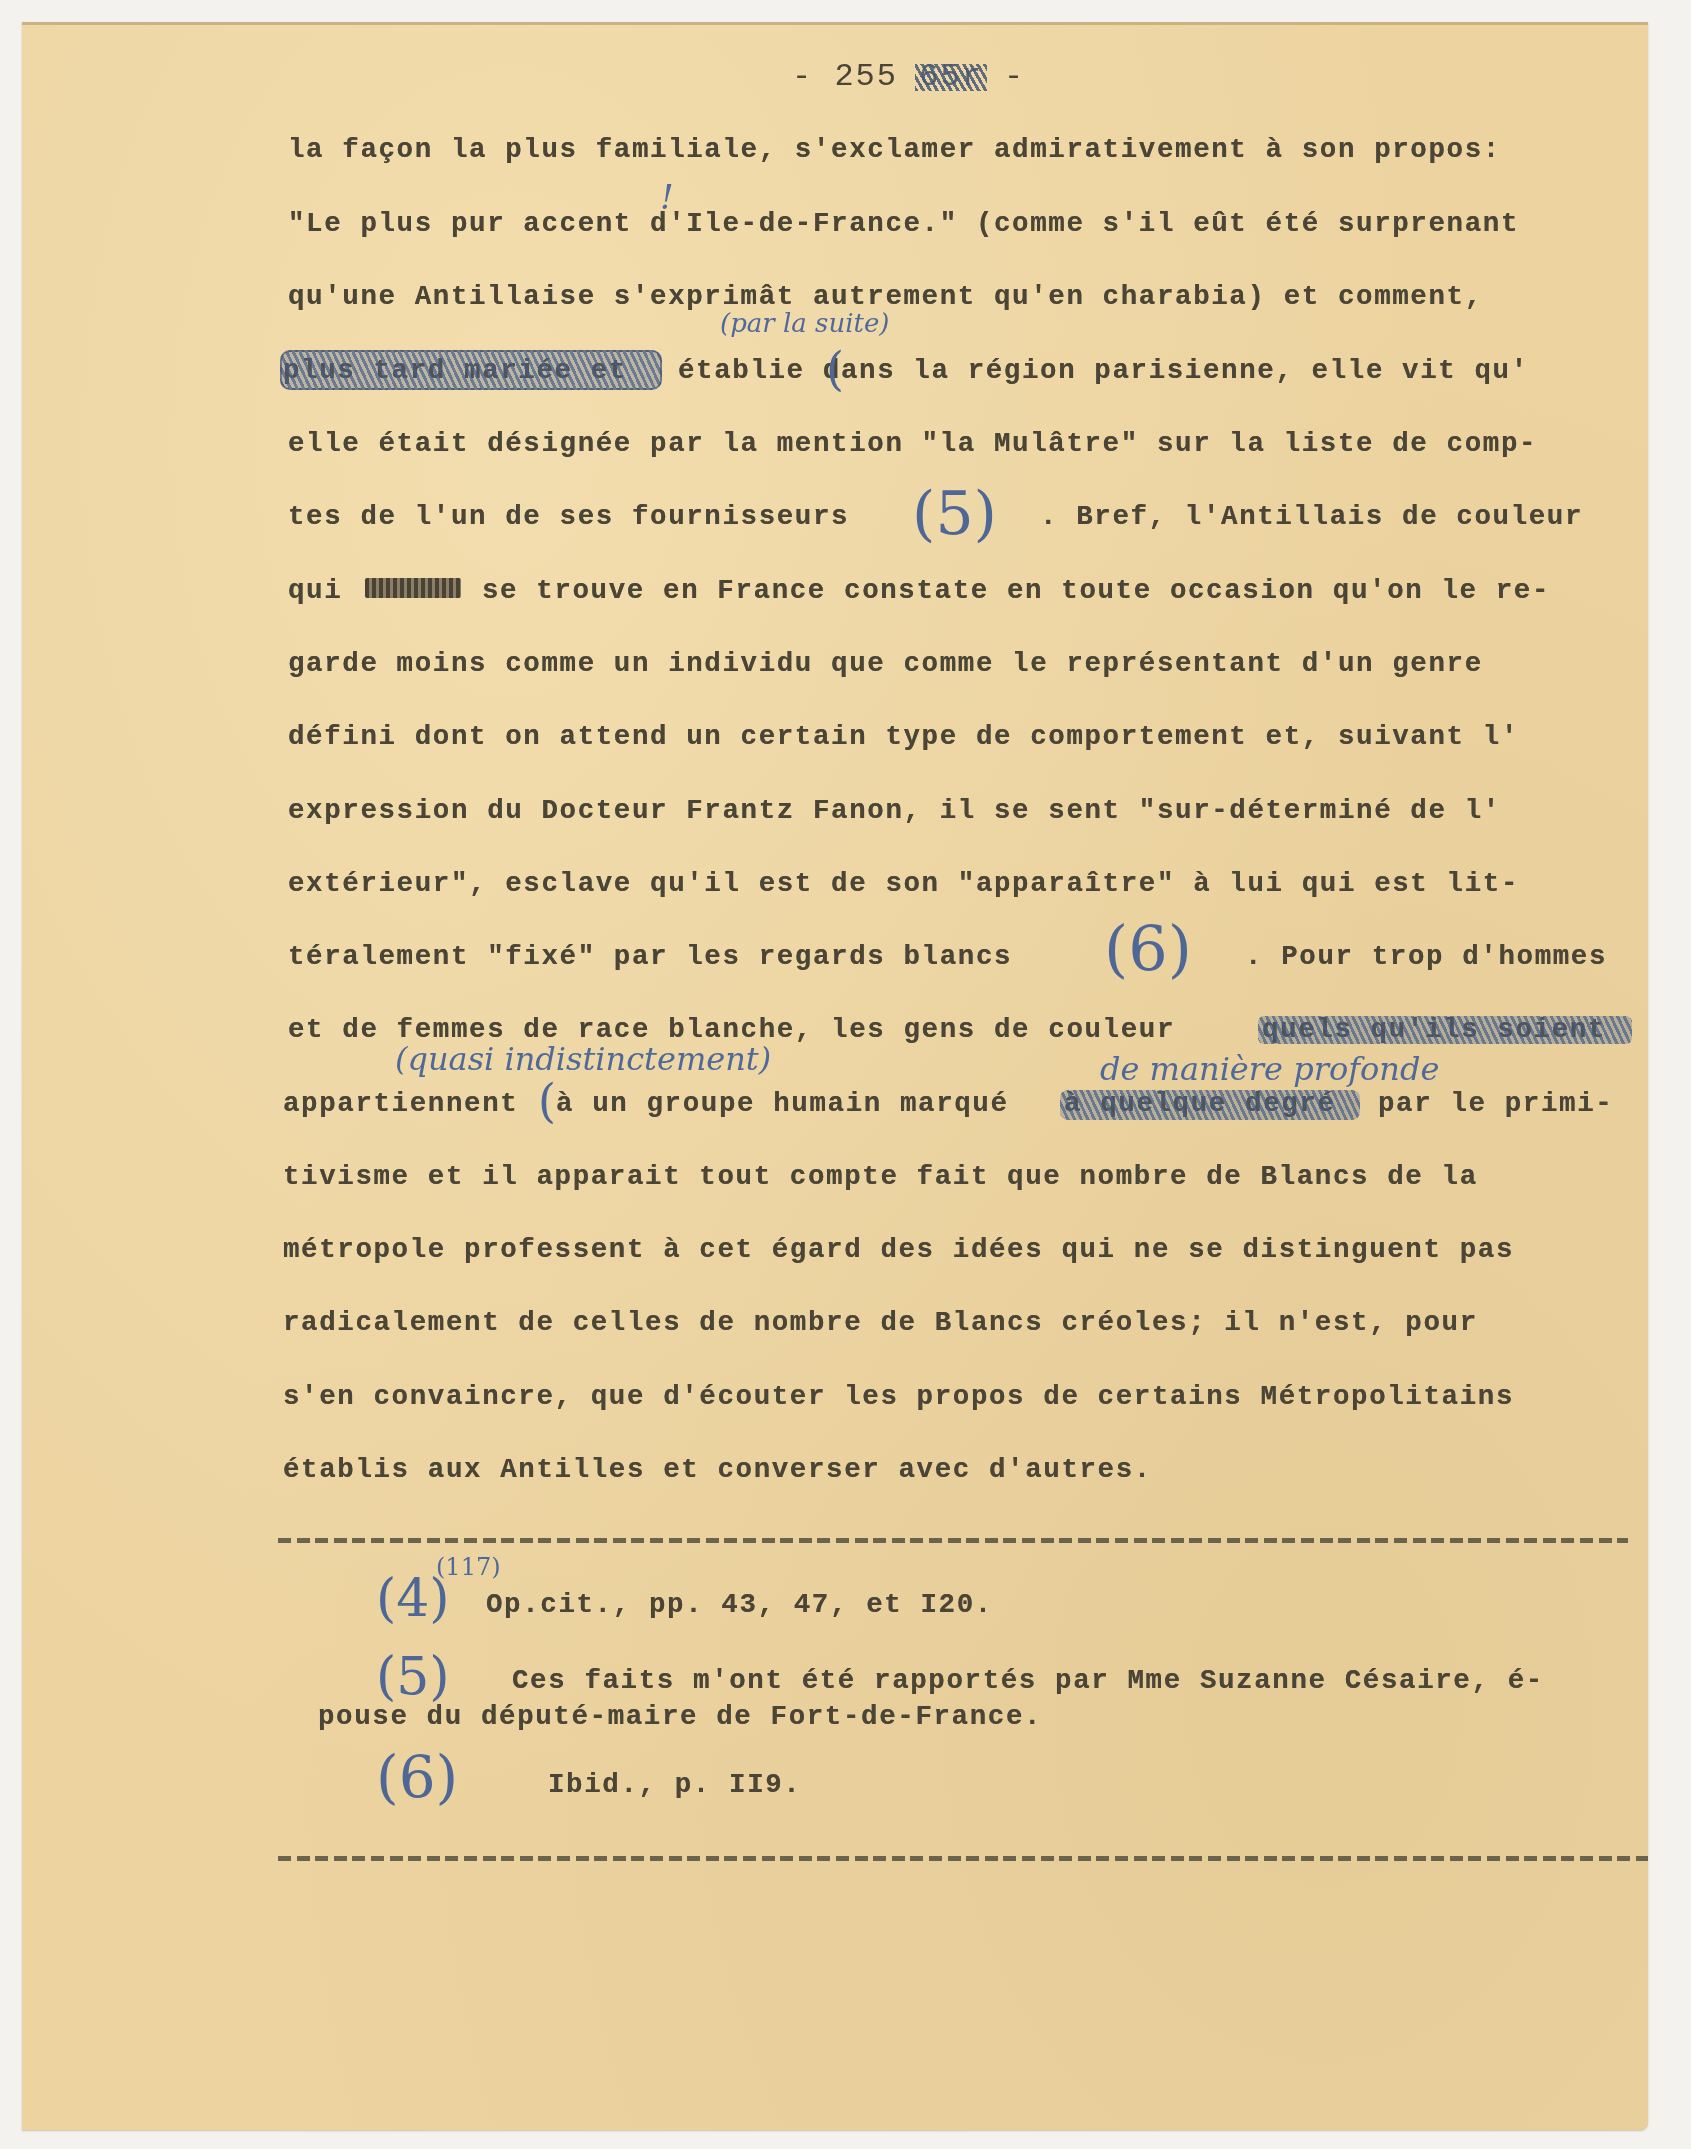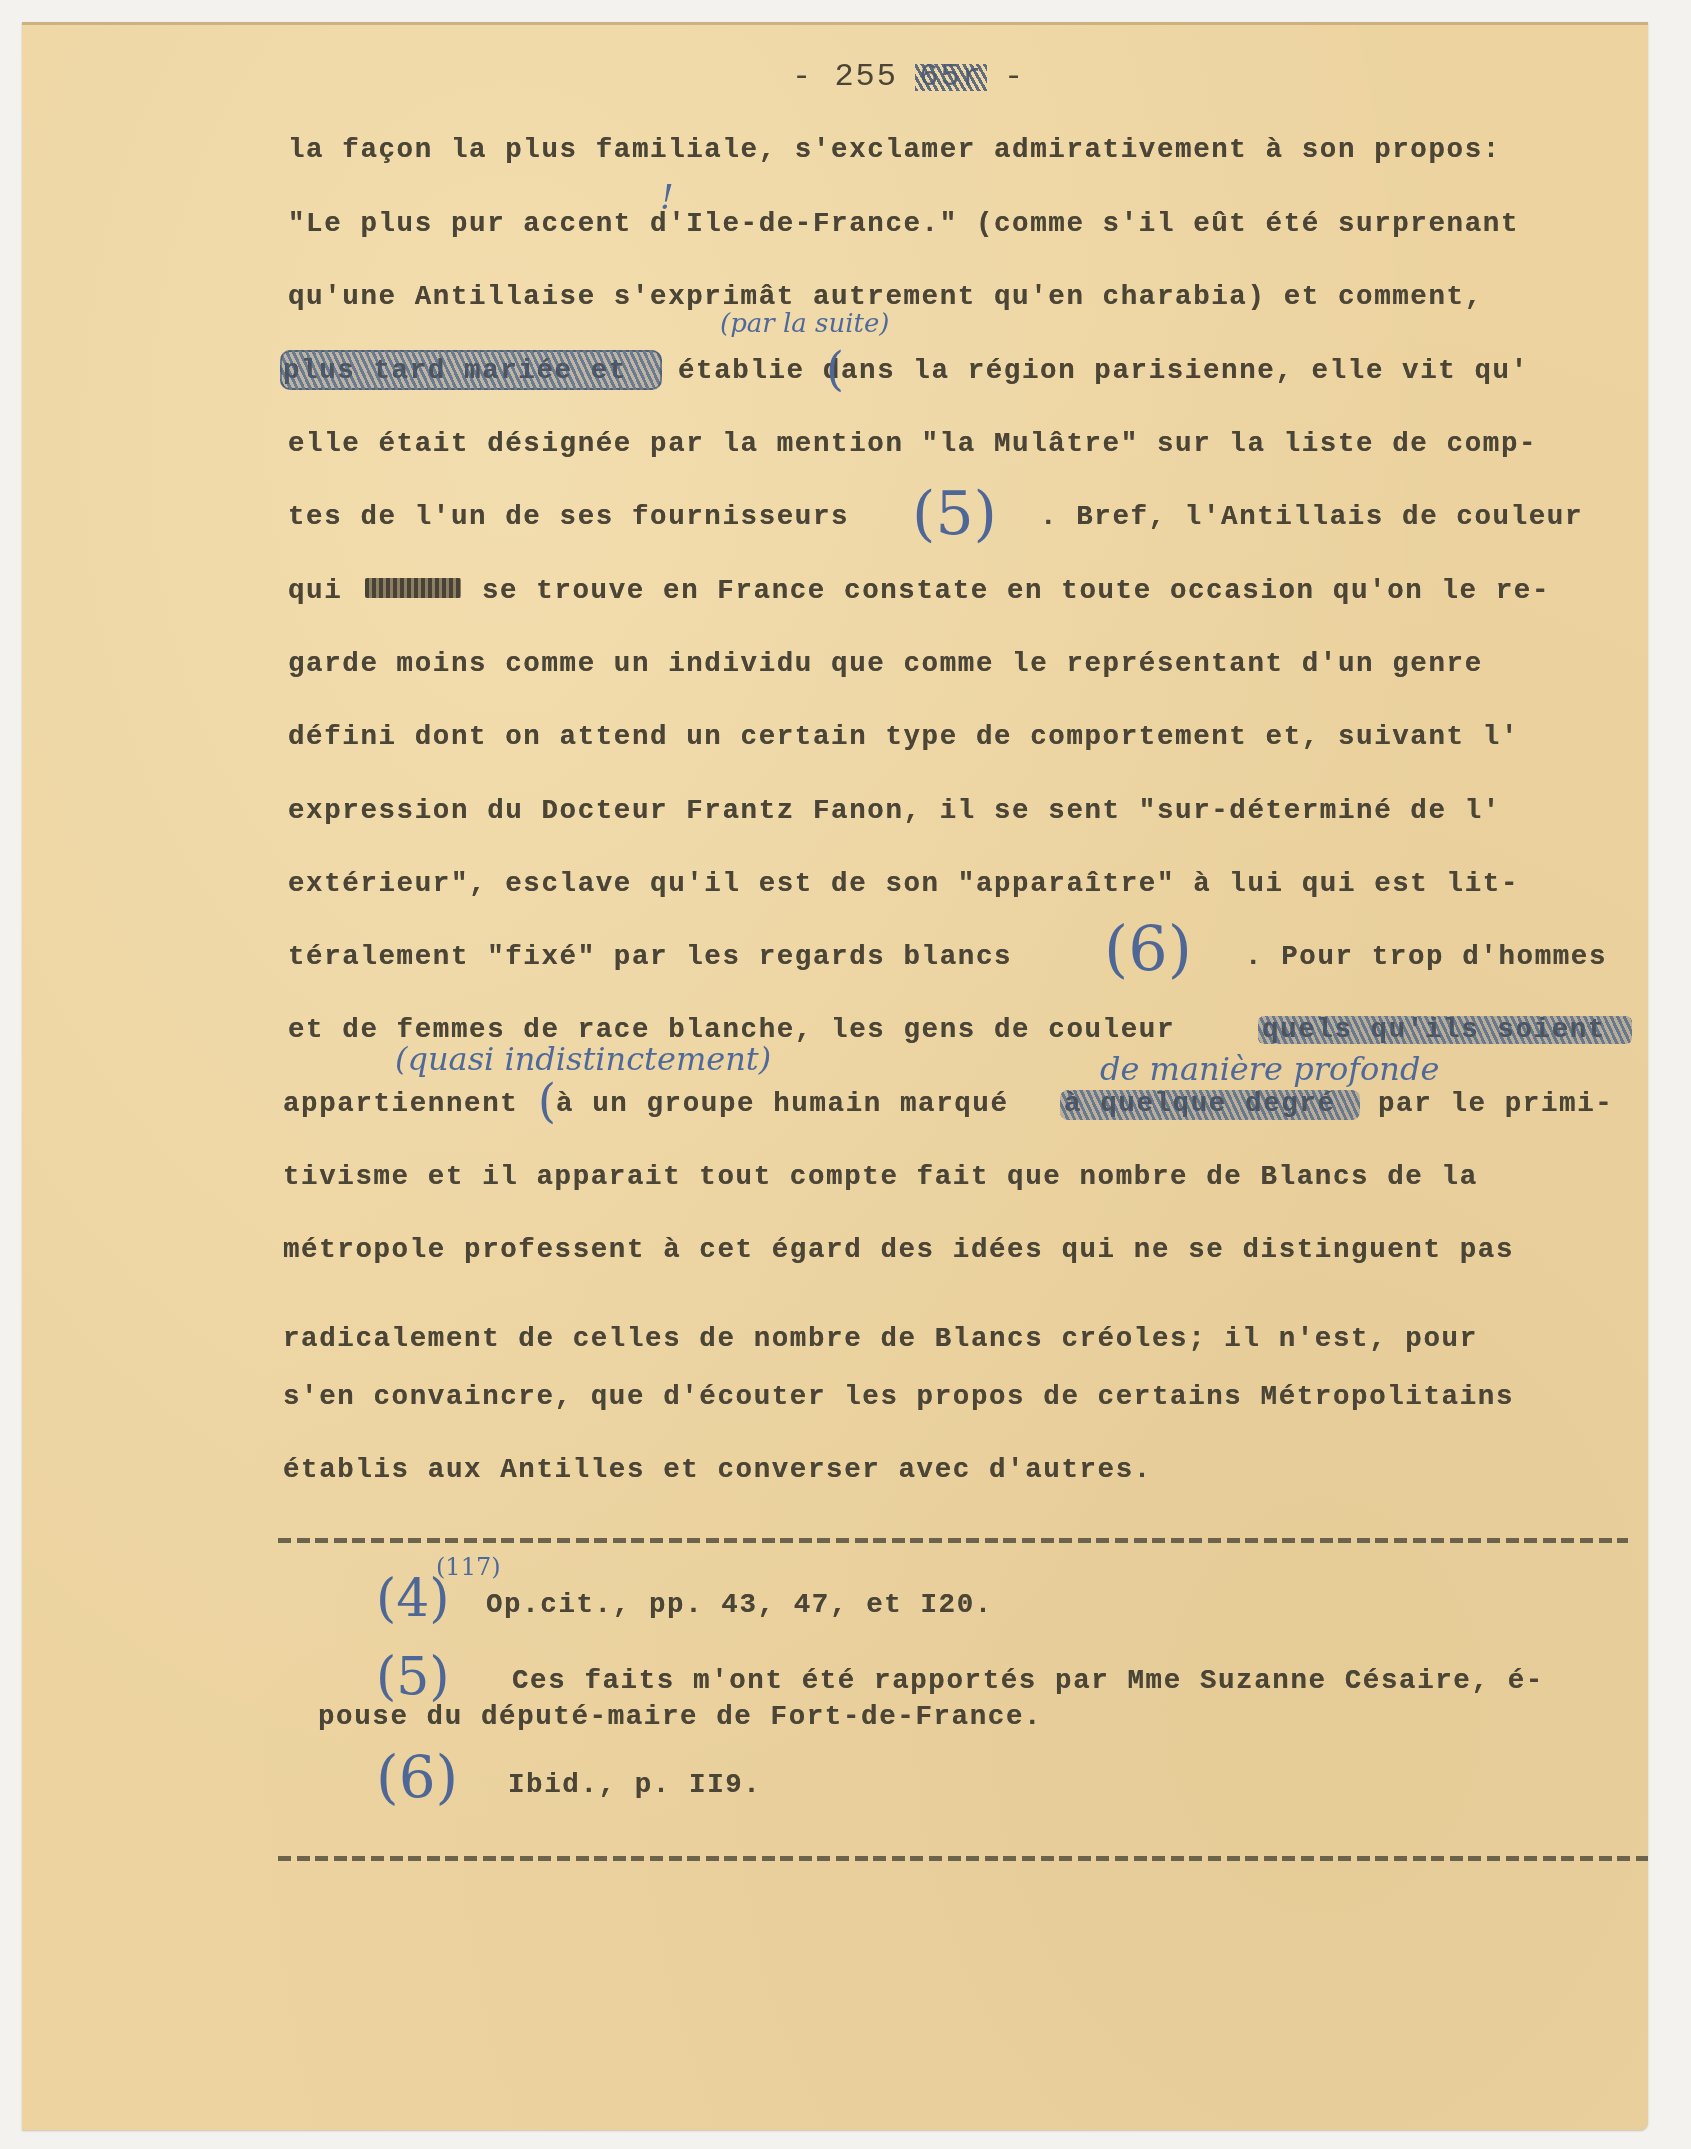--- a/index.html
+++ b/index.html
@@ -115,33 +115,33 @@
   <div class="ink" style="left:1100px; top:1053px; font-size:32px;">de manière profonde</div>
   <div class="typed" style="left:283px; top:1090px;">appartiennent</div>
   <div class="ink-paren" style="left:538px; top:1078px; font-size:46px;">(</div>
   <div class="typed" style="left:556px; top:1090px;">à un groupe humain marqué</div>
   <div class="typed" style="left:1064px; top:1090px;">à quelque degré</div>
   <div class="scratch" style="left:1060px; top:1090px; width:300px; height:30px; border:none; border-radius:8px;"></div>
   <div class="typed" style="left:1378px; top:1090px;">par le primi-</div>
 
   <div class="typed" style="left:283px; top:1163px;">tivisme et il apparait tout compte fait que nombre de Blancs de la</div>
   <div class="typed" style="left:283px; top:1236px;">métropole professent à cet égard des idées qui ne se distinguent pas</div>
-  <div class="typed" style="left:283px; top:1309px;margin-top:16px;">radicalement de celles de nombre de Blancs créoles; il n'est, pour</div>
+  <div class="typed" style="left:283px; top:1309px;">radicalement de celles de nombre de Blancs créoles; il n'est, pour</div>
   <div class="typed" style="left:283px; top:1383px;">s'en convaincre, que d'écouter les propos de certains Métropolitains</div>
   <div class="typed" style="left:283px; top:1456px;">établis aux Antilles et converser avec d'autres.</div>
 </div>
 
 <div class="dash-rule" style="left:278px; top:1538px; width:1350px;"></div>
 
 <div>
   <div class="ink" style="left:436px; top:1555px; font-size:24px; font-style:normal;">(117)</div>
   <div class="ink-paren" style="left:376px; top:1572px; font-size:52px;">(4)</div>
   <div class="typed" style="left:486px; top:1591px;">Op.cit., pp. 43, 47, et I20.</div>
 
   <div class="ink-paren" style="left:376px; top:1650px; font-size:52px;">(5)</div>
   <div class="typed" style="left:512px; top:1667px;">Ces faits m'ont été rapportés par Mme Suzanne Césaire, é-</div>
   <div class="typed" style="left:278px; top:1703px;margin-left:40px;">pouse du député-maire de Fort-de-France.</div>
 
   <div class="ink-paren" style="left:376px; top:1748px; font-size:58px;">(6)</div>
-  <div class="typed" style="left:508px; top:1771px;">Ibid., p. II9.</div>
+  <div class="typed" style="left:548px; top:1771px;">Ibid., p. II9.</div>
 </div>
 
 <div class="dash-rule" style="left:278px; top:1856px; width:1370px;"></div>
 
 </body></html>

